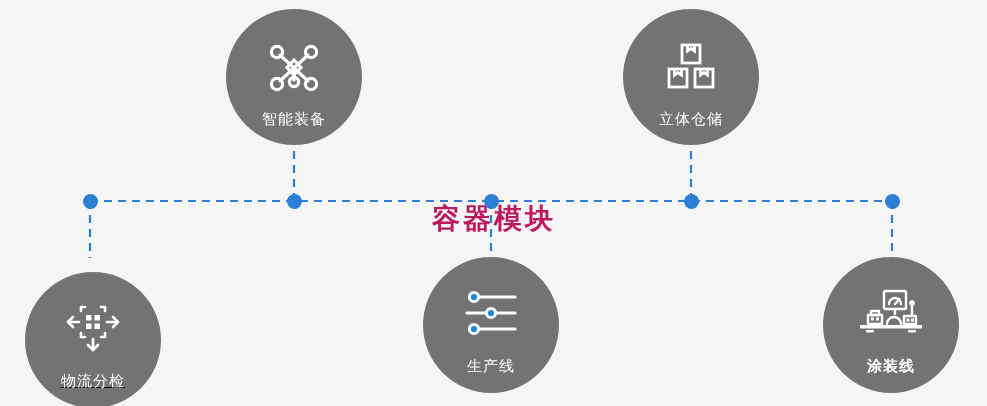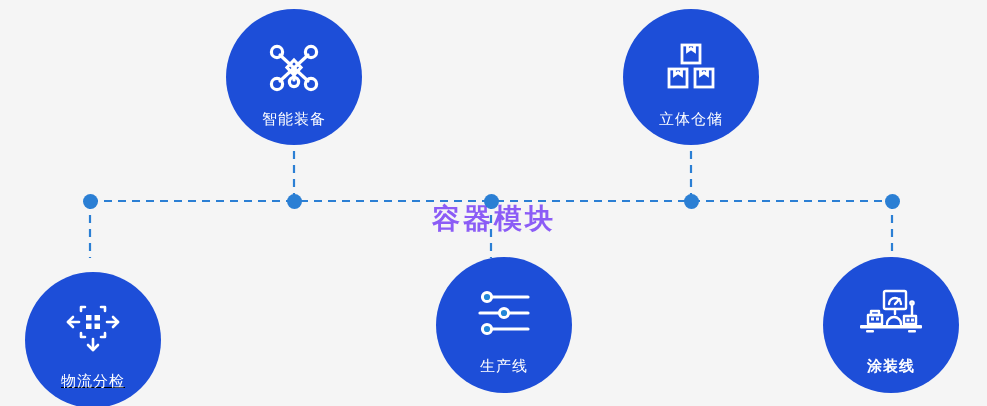--- a/index.html
+++ b/index.html
@@ -20,21 +20,21 @@
     background: #f5f5f5;
   }
 
   
   .watermark {
     position: absolute;
     left: 432px;
     top: 200px;
     font-size: 28px;
     letter-spacing: 3px;
-    color: #8b5cf6;
+    color: #be185d;
     font-weight: 700;
     user-select: none;
     white-space: nowrap;
   }
 
   
   .svg-lines {
     position: absolute;
     left: 0;
     top: 0;
@@ -50,21 +50,21 @@
     margin-left: -7.5px;
     margin-top: -7.5px;
     border-radius: 50%;
     background: #2b7fd4;
   }
 
   
   .bubble {
     position: absolute;
     border-radius: 50%;
-    background: #1d4ed8;
+    background: #737373;
     display: flex;
     flex-direction: column;
     align-items: center;
     justify-content: center;
     box-sizing: border-box;
   }
   .bubble .icon-wrap {
     width: 100%;
     display: flex;
     align-items: center;
@@ -184,21 +184,21 @@
           <rect x="21" y="12" width="5.5" height="5.5"></rect>
           <rect x="29.5" y="12" width="5.5" height="5.5"></rect>
           <rect x="21" y="20.5" width="5.5" height="5.5"></rect>
           <rect x="29.5" y="20.5" width="5.5" height="5.5"></rect>
         </g>
       </svg>
     </div>
     <div class="bubble-label">物流分检</div>
   </div>
 
-  <div class="bubble bottom" style="left:436px; top:257px;">
+  <div class="bubble bottom" style="left:423px; top:257px;">
     <div class="icon-wrap">
       <svg class="glyph" width="56" height="46" viewBox="0 0 56 46" xmlns="http://www.w3.org/2000/svg">
         <g stroke="#ffffff" stroke-width="3.2" stroke-linecap="round" fill="none">
           <line x1="14" y1="7" x2="52" y2="7"></line>
           <line x1="4" y1="23" x2="52" y2="23"></line>
           <line x1="14" y1="39" x2="52" y2="39"></line>
         </g>
         <g stroke="#ffffff" stroke-width="3" fill="#2287d8">
           <circle cx="11" cy="7" r="4.6"></circle>
           <circle cx="28" cy="23" r="4.6"></circle>

